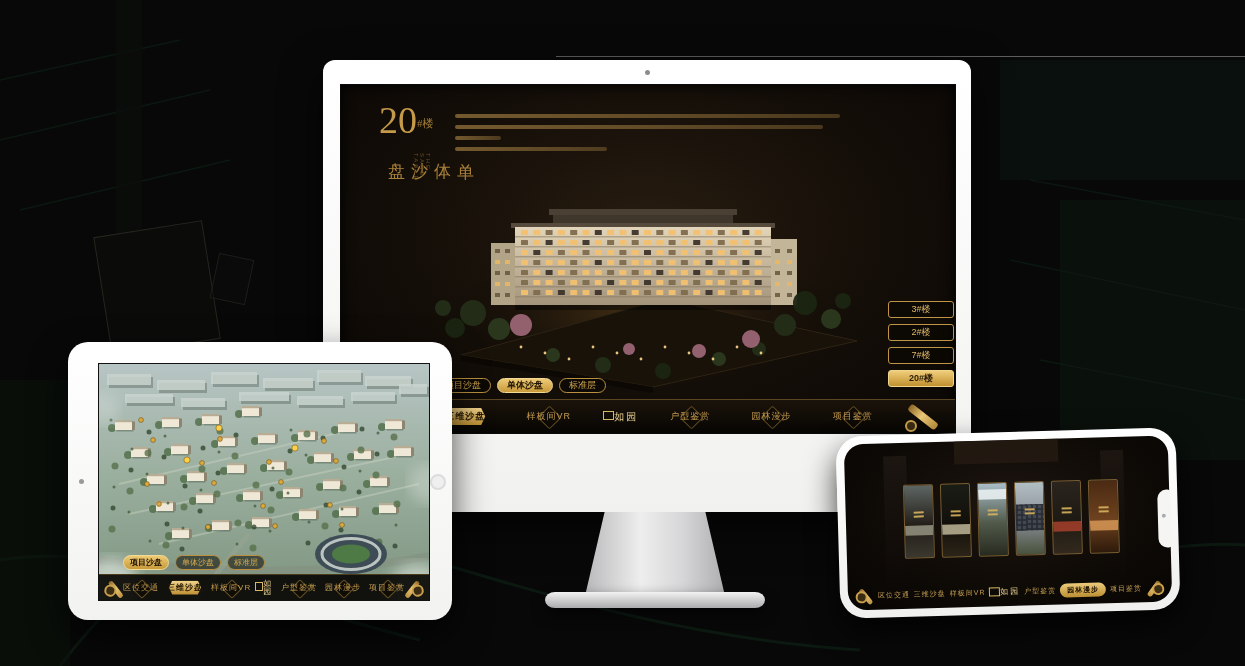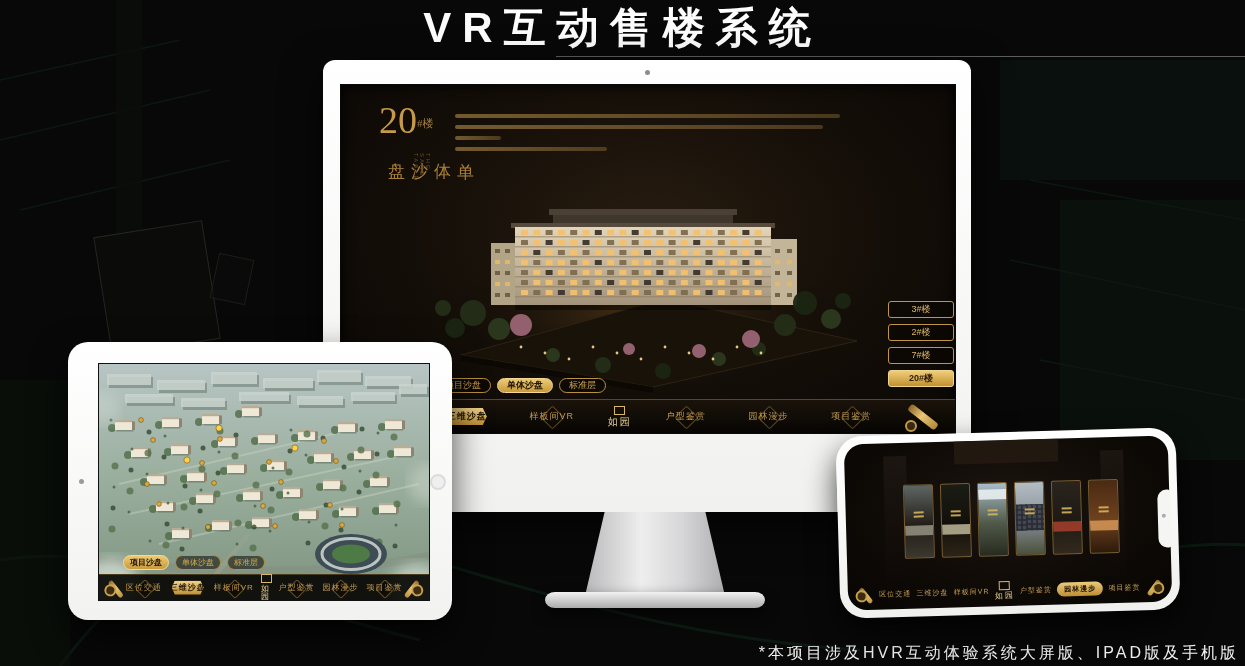--- a/index.html
+++ b/index.html
@@ -62,22 +62,22 @@
       background:linear-gradient(180deg,#1a130a,#070503);border-top:1px solid #5a4622;}
   .nav-item{position:relative;color:#c49a4e;font-size:9px;padding:5px 9px;white-space:nowrap;cursor:pointer;}
   .nav-item .dmd{content:'';position:absolute;left:50%;top:50%;width:15px;height:15px;
       margin:-7.5px 0 0 -7.5px;transform:rotate(45deg);border:1px solid rgba(186,146,66,.5);
       background:rgba(14,10,4,.7);border-radius:2px;}
   .nav-item em{position:relative;font-style:normal;letter-spacing:1px;z-index:1;}
   .nav-item.active{color:#241804;font-weight:bold;}
   .nav-item.active .dmd{width:40px;height:17px;margin:-8.5px 0 0 -20px;transform:none;border:none;
       clip-path:polygon(10% 0,90% 0,100% 50%,90% 100%,10% 100%,0 50%);
       background:linear-gradient(180deg,#f0d189,#bd8f33);box-shadow:0 0 8px rgba(230,190,100,.5);}
-  .logo{display:flex;flex-direction:column;align-items:center;color:#e8cf92;
-      font-size:10px;letter-spacing:2px;line-height:10px;text-align:center;}
+  .logo{display:flex;flex-direction:row;align-items:center;color:#e8cf92;
+      font-size:10px;letter-spacing:2px;line-height:10px;}
   .logo i{display:block;width:9px;height:7px;border:1px solid #d8b866;margin-bottom:2px;}
   .scroll{position:relative;width:26px;height:22px;display:inline-block;cursor:pointer;}
   .scroll::before{content:'';position:absolute;left:1px;top:8px;width:25px;height:6px;border-radius:3px;
       background:linear-gradient(90deg,#8a6424,#ecc878 45%,#b98f3e);transform:rotate(38deg);}
   .scroll::after{content:'';position:absolute;left:0;bottom:0;width:8px;height:8px;
       border:2px solid #caa04d;border-radius:50%;background:#3a2c12;}
   .scroll.big{width:36px;height:30px;}
   .scroll.big::before{width:34px;height:8px;top:11px;}
   .tilt-l{transform:rotate(14deg);}
   .tilt-r{transform:rotate(-14deg) scaleX(-1);}
@@ -150,21 +150,20 @@
         <path d="M1040,360 L1245,400"></path>
     </g>
     <rect x="1000" y="60" width="245" height="120" fill="#0e1512" opacity="0.6"></rect>
     <rect x="1060" y="200" width="185" height="260" fill="#0d1710" opacity="0.5"></rect>
     <rect x="0" y="380" width="70" height="286" fill="#0b120c" opacity="0.6"></rect>
   </svg>
   <div class="bg-strip"></div>
   <div class="bg-frame" style="left:102px;top:228px;width:108px;height:118px;transform:rotate(-9deg);"></div>
   <div class="bg-frame" style="left:214px;top:256px;width:34px;height:44px;transform:rotate(12deg);opacity:.7;"></div>
 
-  <div class="page-title">VR互动售楼系统</div>
   <div class="title-rule"></div>
 
   <div class="monitor">
     <span class="mon-cam"></span>
     <div class="mon-screen">
 
       <div class="blk-title">
         <span class="blk-num">20</span><span class="blk-suffix">#楼</span>
         <div class="blk-vert">单体沙盘</div>
         <div class="blk-cap">THE SAND TABLE</div>
@@ -786,14 +785,13 @@
         <span class="pitem active">园林漫步</span>
         <span class="pitem">项目鉴赏</span>
         <span class="scroll tilt-r"></span>
       </div>
     </div>
     <div class="notch">
         <i></i>
       </div>
   </div>
 
-  <div class="footnote">*本项目涉及HVR互动体验系统大屏版、IPAD版及手机版</div>
 </div>
 
 </body></html>

